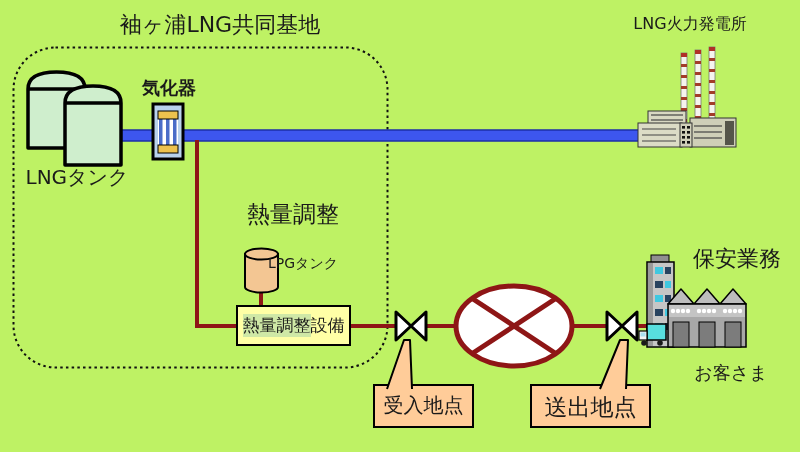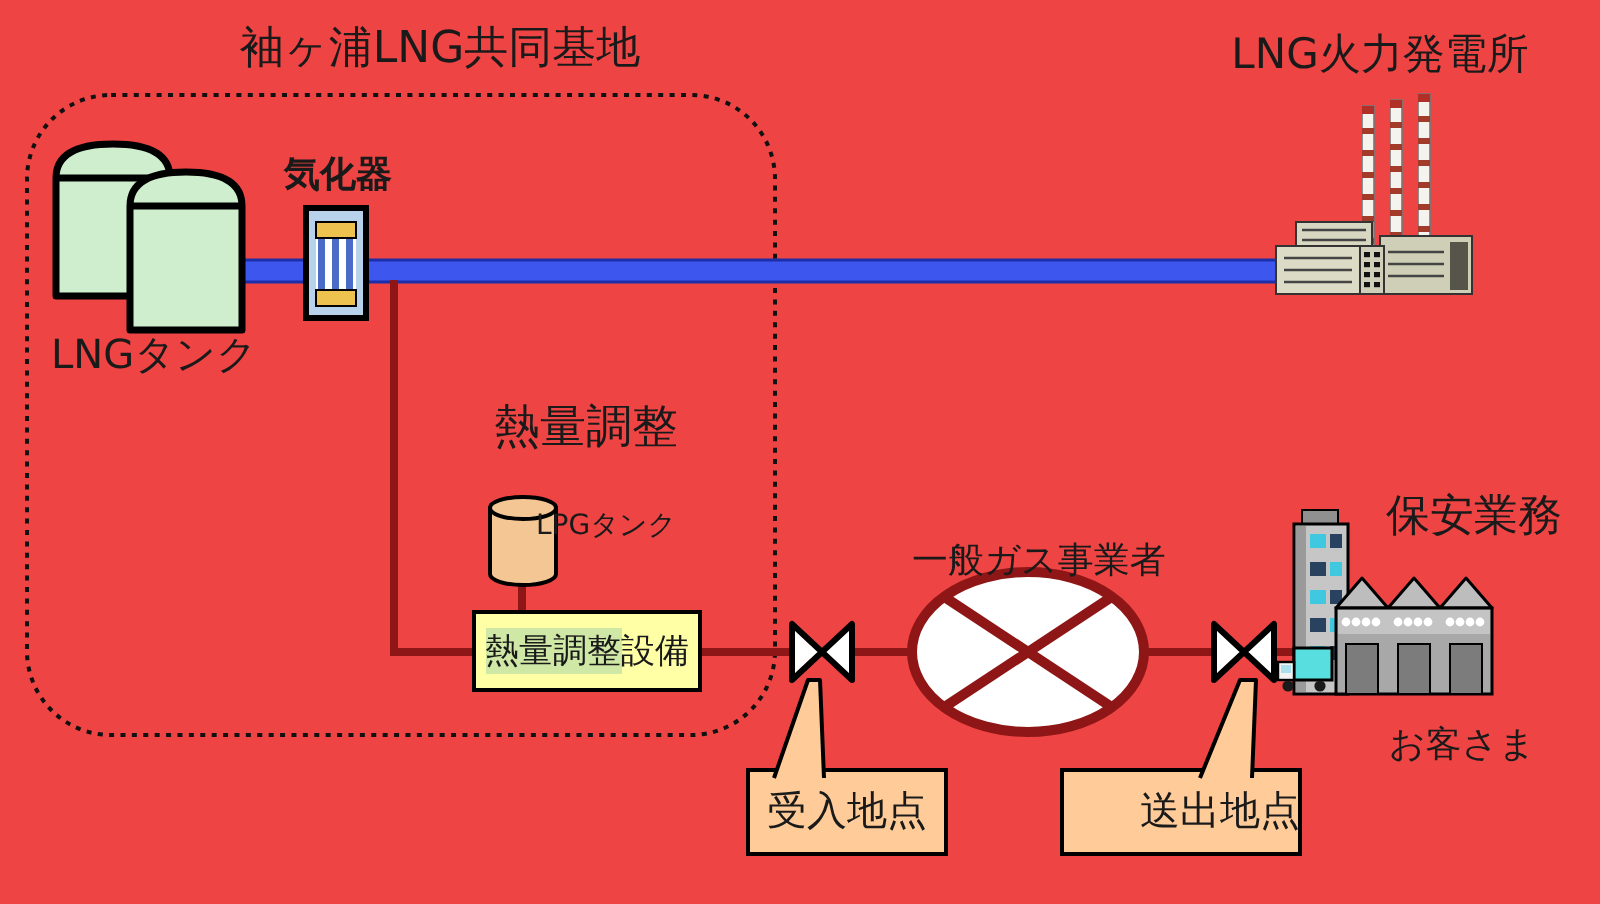--- a/index.html
+++ b/index.html
@@ -1,21 +1,21 @@
 <!DOCTYPE html>
 <html style="--pipe-blue: #3d56ee; --pipe-blue-dark: #1d2fa8; --dark-red: #8e1616; --tank-green: #cfeecd; --lpg-peach: #f3c693; --callout-peach: #ffcc99; --box-yellow: #ffffa6; --highlight-green: #cfe8a6;"><head>
 <meta charset="utf-8">
 <style>
   :root{
     --pipe-blue:#3d56ee; --pipe-blue-dark:#1d2fa8; --dark-red:#8e1616;
     --tank-green:#cfeecd; --lpg-peach:#f3c693; --callout-peach:#ffcc99;
     --box-yellow:#ffffa6; --highlight-green:#cfe8a6;
   }
   html,body{margin:0;padding:0;background:#fff;}
-  .stage{position:relative;width:800px;height:452px;background:#ef4444;overflow:hidden;
+  .stage{position:relative;width:800px;height:452px;background:#bef264;overflow:hidden;
          font-family:"DejaVu Sans","Liberation Sans",sans-serif;color:#1a1a1a;}
   .layer{position:absolute;left:0;top:0;}
   .lbl{position:absolute;white-space:pre;line-height:1.18;letter-spacing:0;}
   .center{text-align:center;}
   
   .tank{fill:var(--tank-green);stroke:#000;stroke-width:3.5;stroke-linejoin:round;}
   .tankline{stroke:#000;stroke-width:3.5;}
   .redpipe{stroke:var(--dark-red);stroke-width:4;fill:none;}
   .bluepipe{fill:var(--pipe-blue);stroke:var(--pipe-blue-dark);stroke-width:1.5;}
   .valve{fill:#fff;stroke:#000;stroke-width:3;stroke-linejoin:round;}
@@ -188,41 +188,40 @@
       <path class="callptr" d="M387,389 L404,340 L410,340 L412,389"></path>
     </g>
     <g>
       <rect class="callbox" x="531" y="385" width="119" height="42"></rect>
       <path class="callptr" d="M600,389 L620,340 L628,340 L626,389"></path>
     </g>
   </svg>
 
   <div class="lbl center" style="left:40px;top:12px;width:360px;font-size:22px;">袖ヶ浦LNG共同基地</div>
 
-  <div class="lbl center" style="left:605px;top:15px;width:170px;font-size:21px;">LNG火力発電所</div>
+  <div class="lbl center" style="left:605px;top:15px;width:170px;font-size:16px;">LNG火力発電所</div>
 
 
   <div class="lbl center" style="left:134px;top:77px;width:70px;font-size:18px;font-weight:bold;">気化器</div>
 
   <div class="lbl center" style="left:18px;top:166px;width:118px;font-size:20px;">LNGタンク</div>
 
   <div class="lbl center" style="left:228px;top:201px;width:130px;font-size:23px;">熱量調整</div>
 
   <div class="lbl" style="left:268px;top:255px;font-size:14px;">LPGタンク</div>
 
   <div class="heatlabel">
     <span class="hl">熱量調整</span>
       <span>設備</span>
   </div>
 
   <div class="lbl" style="left:456px;top:228px;font-size:18px;">
-    <div>一般ガス事業者</div>
   </div>
 
   <div class="lbl center" style="left:374px;top:394px;width:99px;font-size:20px;">受入地点</div>
 
-  <div class="lbl center" style="left:531px;top:394px;width:119px;font-size:20px;text-align:right;">送出地点</div>
+  <div class="lbl center" style="left:531px;top:394px;width:119px;font-size:23px;">送出地点</div>
 
   <div class="lbl center" style="left:662px;top:246px;width:150px;font-size:22px;">保安業務</div>
 
   <div class="lbl center" style="left:691px;top:362px;width:80px;font-size:18px;">お客さま</div>
 
 </div>
 
 </body></html>

